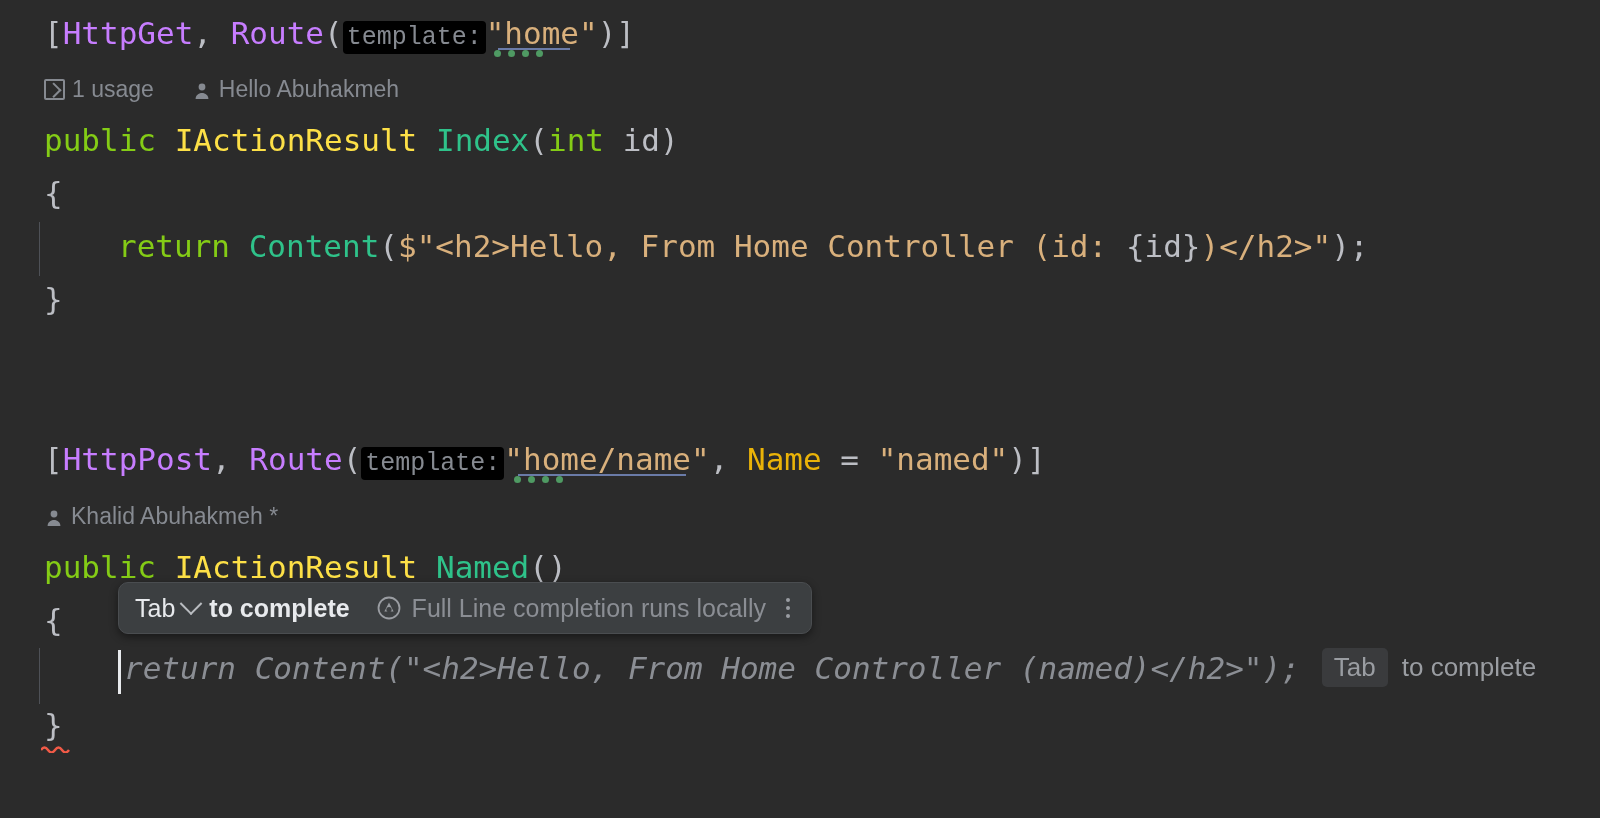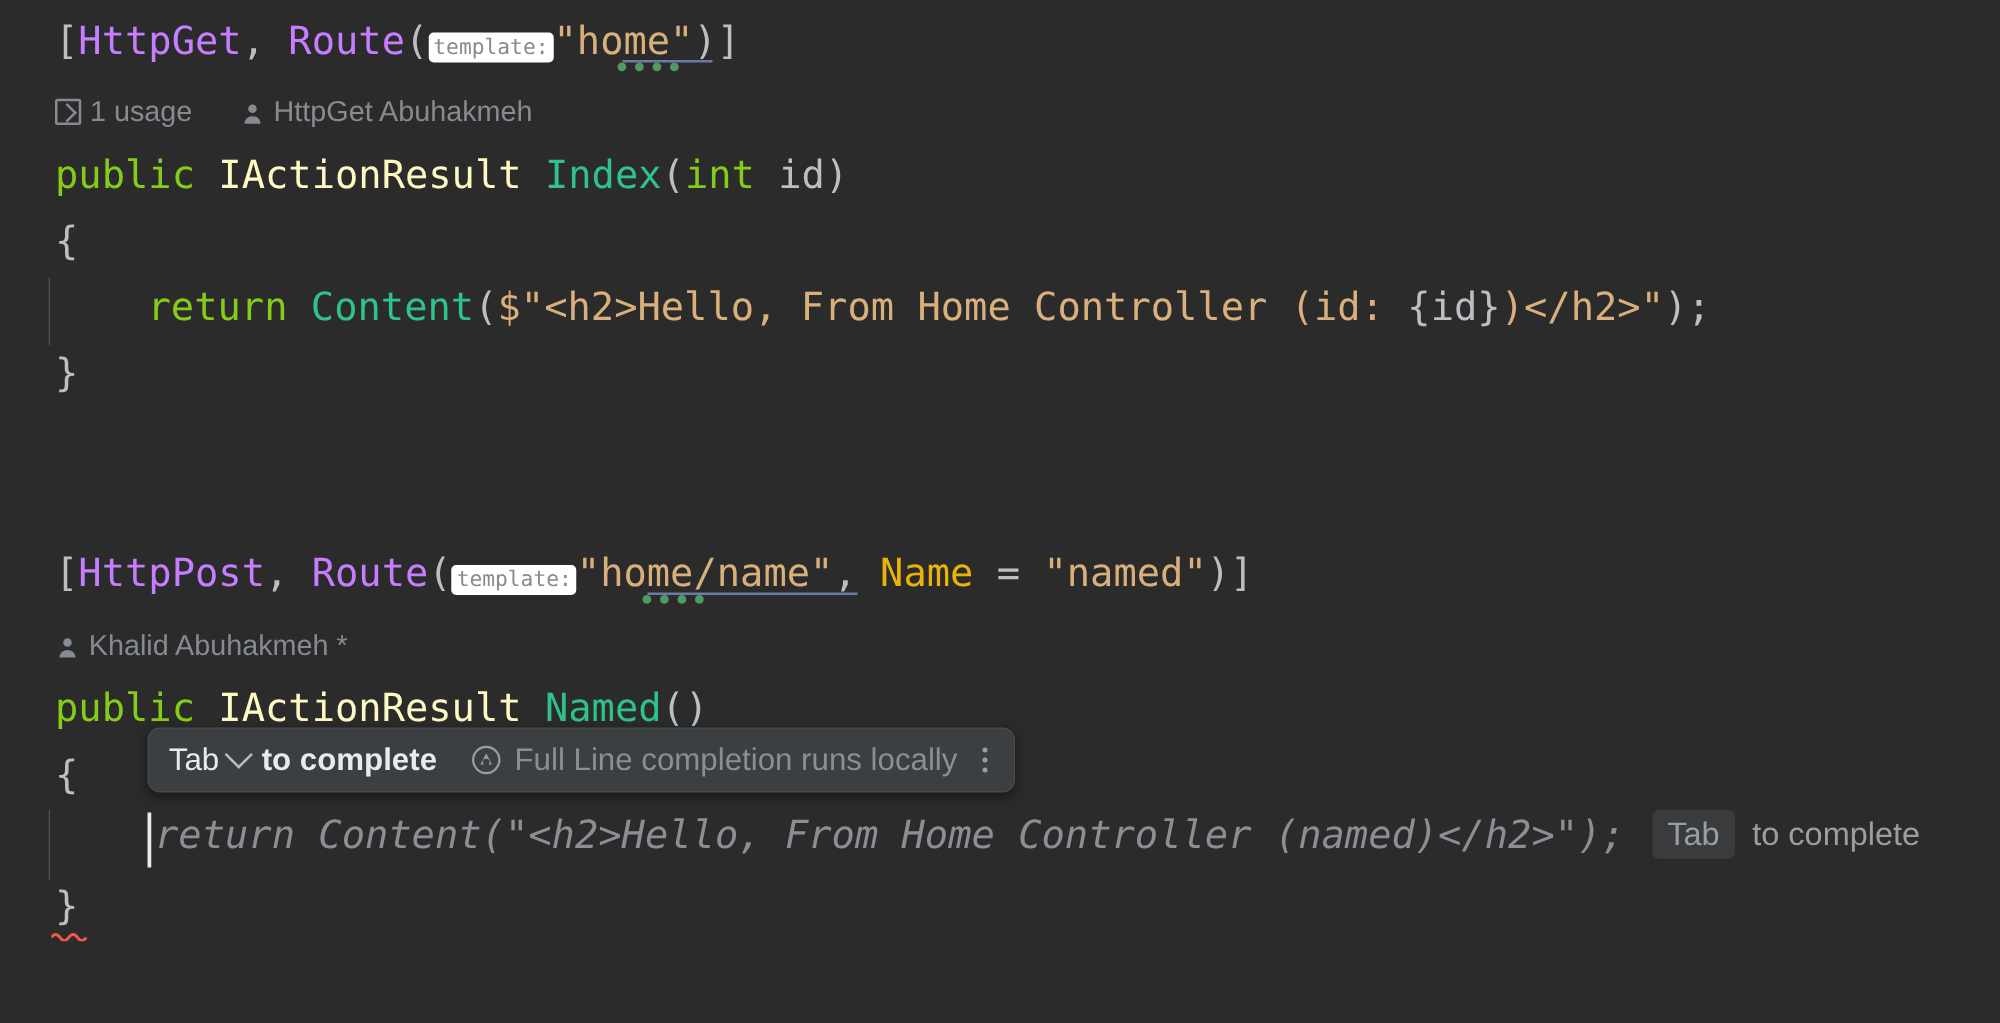--- a/index.html
+++ b/index.html
@@ -46,31 +46,32 @@
   .guide {
     position: absolute;
     width: 1px;
     background: #4e5157;
   }
 
   
   .t-punct      { color: #bcbec4; }
   .t-attr       { color: #c77dff; }
   .t-keyword    { color: #84cc16; }
-  .t-type       { color: #fef9c3; }
+  .t-type       { color: #fde047; }
   .t-method     { color: #2fc28a; }
   .t-string     { color: #d9b07c; }
   .t-interp     { color: #bcbec4; }
   .t-prop       { color: #eab308; }
   .t-param-hint {
     color: #868a91;
-    background: #ffffff;
+    background: #000000;
     border-radius: 4px;
     padding: 2px 4px;
-    font-size: 17px;
+    font-size: 25px;
+    font-family: Liberation Mono, monospace;
   }
 
   
   .u-str {
     position: relative;
   }
   .u-line {
     position: absolute;
     height: 2px;
     background: #6a7ba8;
@@ -250,21 +251,21 @@
       <span>1 usage</span>
     </span>
     <span class="cv-gap"></span>
     <span class="cv-item">
       <span class="icon-person">
         <svg viewBox="0 0 20 20" width="20" height="20">
             <circle cx="10" cy="6" r="3.4" fill="#868a91"></circle>
             <path d="M3.6 18c0-3.6 2.9-6 6.4-6s6.4 2.4 6.4 6z" fill="#868a91"></path>
           </svg>
       </span>
-      <span>HttpGet Abuhakmeh</span>
+      <span>Hello Abuhakmeh</span>
     </span>
   </div>
 
   <div class="line indent" style="top:115px;"><span class="t-keyword">public</span><span class="t-punct"> </span><span class="t-type">IActionResult</span><span class="t-punct"> </span><span class="t-method">Index</span><span class="t-punct">(</span><span class="t-keyword">int</span><span class="t-punct"> id</span><span class="t-punct">)</span></div>
 
   <div class="line indent" style="top:168px;"><span class="t-punct">{</span></div>
 
   <div class="line indent2" style="top:221px;"><span class="t-keyword">return</span><span class="t-punct"> </span><span class="t-method">Content</span><span class="t-punct">(</span><span class="t-string">$"</span><span class="t-string">&lt;h2&gt;Hello, From Home Controller (id: </span><span class="t-interp">{id}</span><span class="t-string">)&lt;/h2&gt;"</span><span class="t-punct">)</span><span class="t-punct">;</span></div>
 
   <div class="line indent" style="top:274px;"><span class="t-punct">}</span></div>

